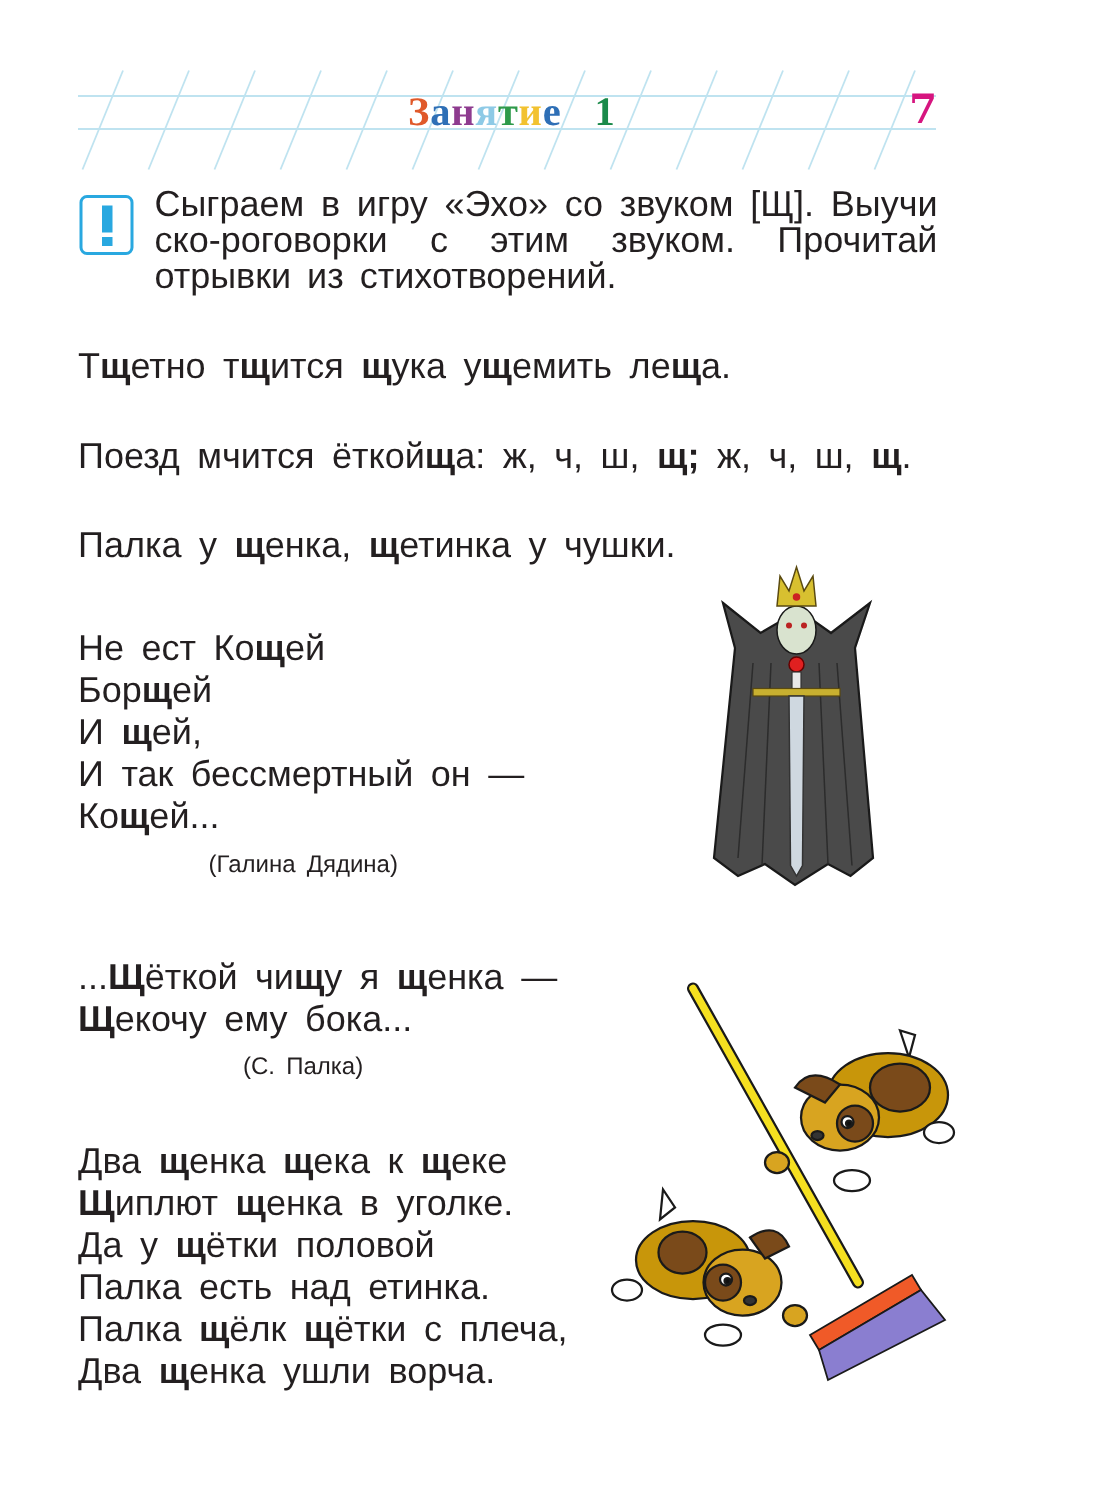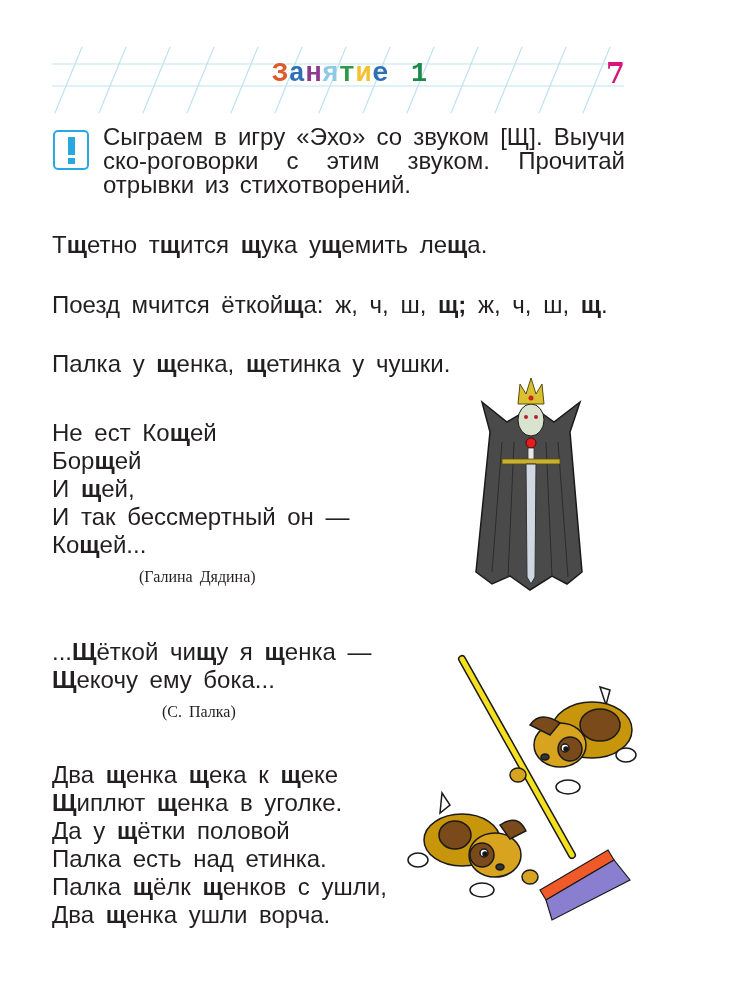--- a/index.html
+++ b/index.html
@@ -1,32 +1,32 @@
 <!DOCTYPE html>
 <html><head>
 <meta charset="utf-8">
 <style>
   html, body { margin: 0; padding: 0; background: #ffffff; }
   body { width: 741px; height: 1000px; position: relative; overflow: hidden;
          font-family: "Liberation Sans", sans-serif; color: #231f20; }
   .grid { position: absolute; left: 0; top: 0; width: 741px; height: 130px; }
-  .heading { position: absolute; left: 272px; top: 58px; font-family: Liberation Mono, monospace;
+  .heading { position: absolute; left: 272px; top: 58px; font-family: Liberation Serif, serif;
              font-weight: bold; font-size: 27px; letter-spacing: 0.5px; line-height: 32px; }
   .heading .num { margin-left: 22px; }
   .pagenum { position: absolute; left: 606px; top: 58px; font-family: "DejaVu Serif", serif;
              font-weight: bold; font-size: 27px; line-height: 32px; }
   .instr-icon { position: absolute; left: 53px; top: 130px; width: 36px; height: 40px;
                 border: 2.5px solid #29a8e0; border-radius: 5px; box-sizing: border-box; }
   .instr-icon .bar { position: absolute; left: 13px; top: 5px; width: 7px; height: 18px; background: #29a8e0; }
   .instr-icon .dot { position: absolute; left: 13px; top: 26px; width: 7px; height: 6px; background: #29a8e0; }
   .instr { position: absolute; left: 103px; top: 125px; width: 522px; font-size: 24px;
            line-height: 24px; text-align: justify; word-spacing: 4px; }
   .line { position: absolute; left: 52px; font-size: 24px; line-height: 24px; word-spacing: 5px; white-space: nowrap; }
   .line b { font-weight: bold; }
-  .author { position: absolute; font-size: 16px; line-height: 20px; word-spacing: 3px; white-space: nowrap; font-family: Liberation Serif, serif; }
+  .author { position: absolute; font-size: 16px; line-height: 20px; word-spacing: 3px; white-space: nowrap; }
   .illus { position: absolute; }
 </style>
 </head>
 <body>
 
 <svg class="grid" viewBox="0 0 741 130" width="741" height="130">
   <g stroke="#bfe3f0" stroke-width="1.2" fill="none">
     <line x1="52" y1="64" x2="624" y2="64"></line>
     <line x1="52" y1="86" x2="624" y2="86"></line>
     <line x1="82" y1="47" x2="55" y2="113"></line>
@@ -87,21 +87,21 @@
 </svg>
 
 <div class="line" style="top:640px"><span>...</span><b>Щ</b><span>ёткой чи</span><b>щ</b><span>у я </span><b>щ</b><span>енка —</span></div>
 <div class="line" style="top:668px"><b>Щ</b><span>екочу ему бока...</span></div>
 <div class="author" style="left:162px; top:702px">(С. Палка)</div>
 
 <div class="line" style="top:763px"><span>Два </span><b>щ</b><span>енка </span><b>щ</b><span>ека к </span><b>щ</b><span>еке</span></div>
 <div class="line" style="top:791px"><b>Щ</b><span>иплют </span><b>щ</b><span>енка в уголке.</span></div>
 <div class="line" style="top:819px"><span>Да у </span><b>щ</b><span>ётки половой</span></div>
 <div class="line" style="top:847px"><span>Палка есть над етинка.</span></div>
-<div class="line" style="top:875px"><span>Палка </span><b>щ</b><span>ёлк </span><b>щ</b><span>енков с ушли,</span></div>
+<div class="line" style="top:875px"><span>Палка </span><b>щ</b><span>ёлк </span><b>щ</b><span>ётки с плеча,</span></div>
 <div class="line" style="top:903px"><span>Два </span><b>щ</b><span>енка ушли ворча.</span></div>
 
 <svg class="illus" style="left:400px; top:645px" width="320" height="280" viewBox="0 0 320 280">
 
   <line x1="62" y1="14" x2="172" y2="210" stroke="#1a1a1a" stroke-width="8" stroke-linecap="round"></line>
   <line x1="62" y1="14" x2="172" y2="210" stroke="#f5e020" stroke-width="5" stroke-linecap="round"></line>
 
   <path d="M140 245 L208 205 L214 215 L146 255 Z" fill="#f05a28" stroke="#1a1a1a" stroke-width="1.2"></path>
   <path d="M146 255 L214 215 L230 235 L152 275 Z" fill="#8a7ed0" stroke="#1a1a1a" stroke-width="1.2"></path>
 

